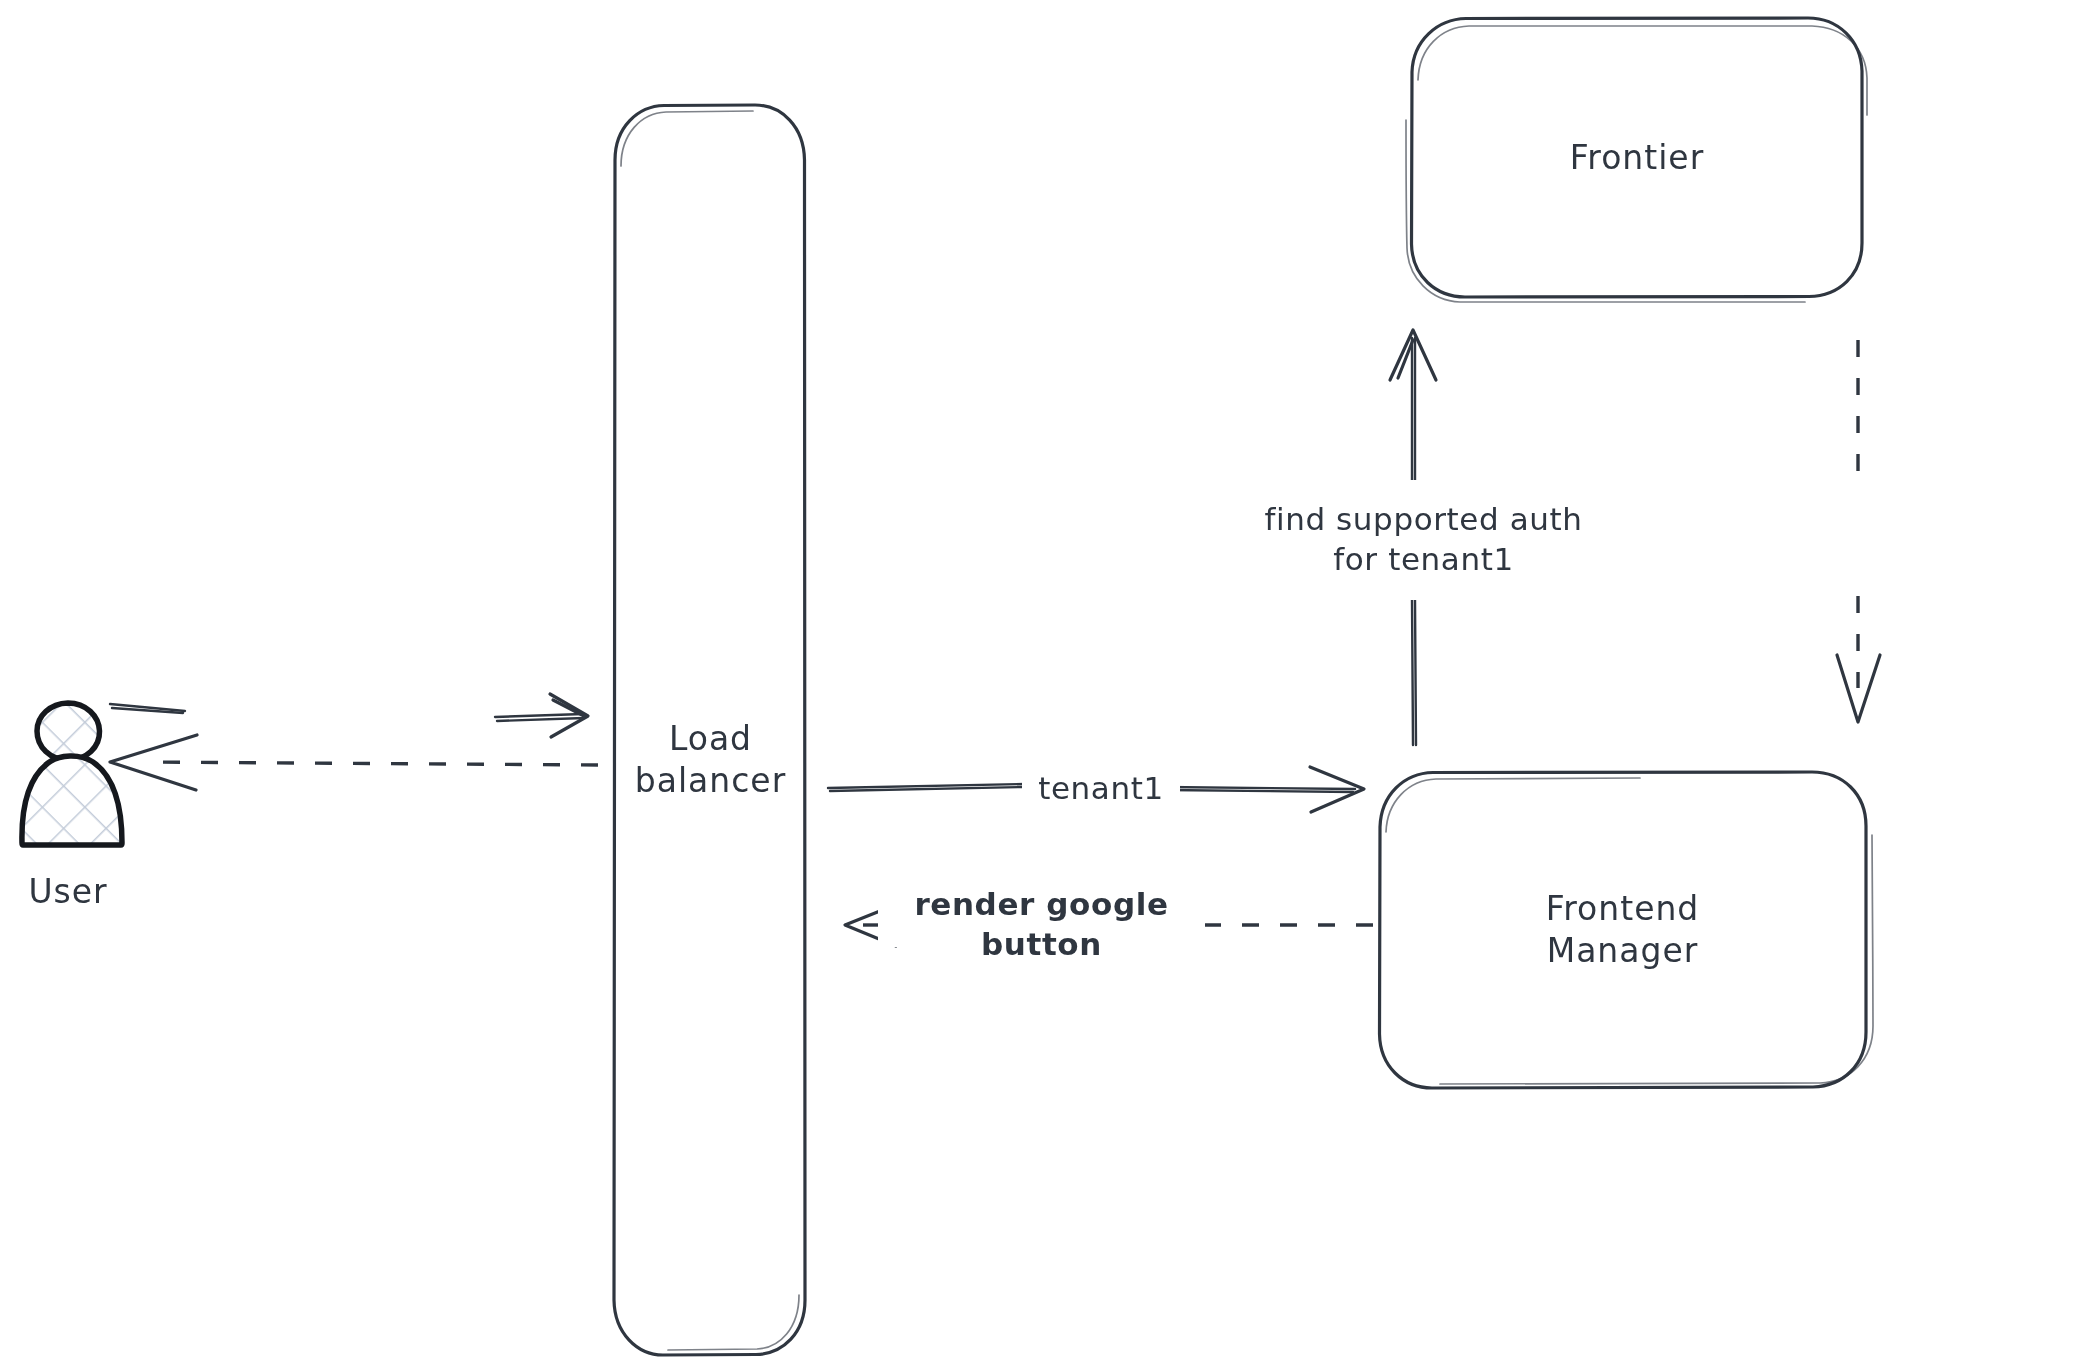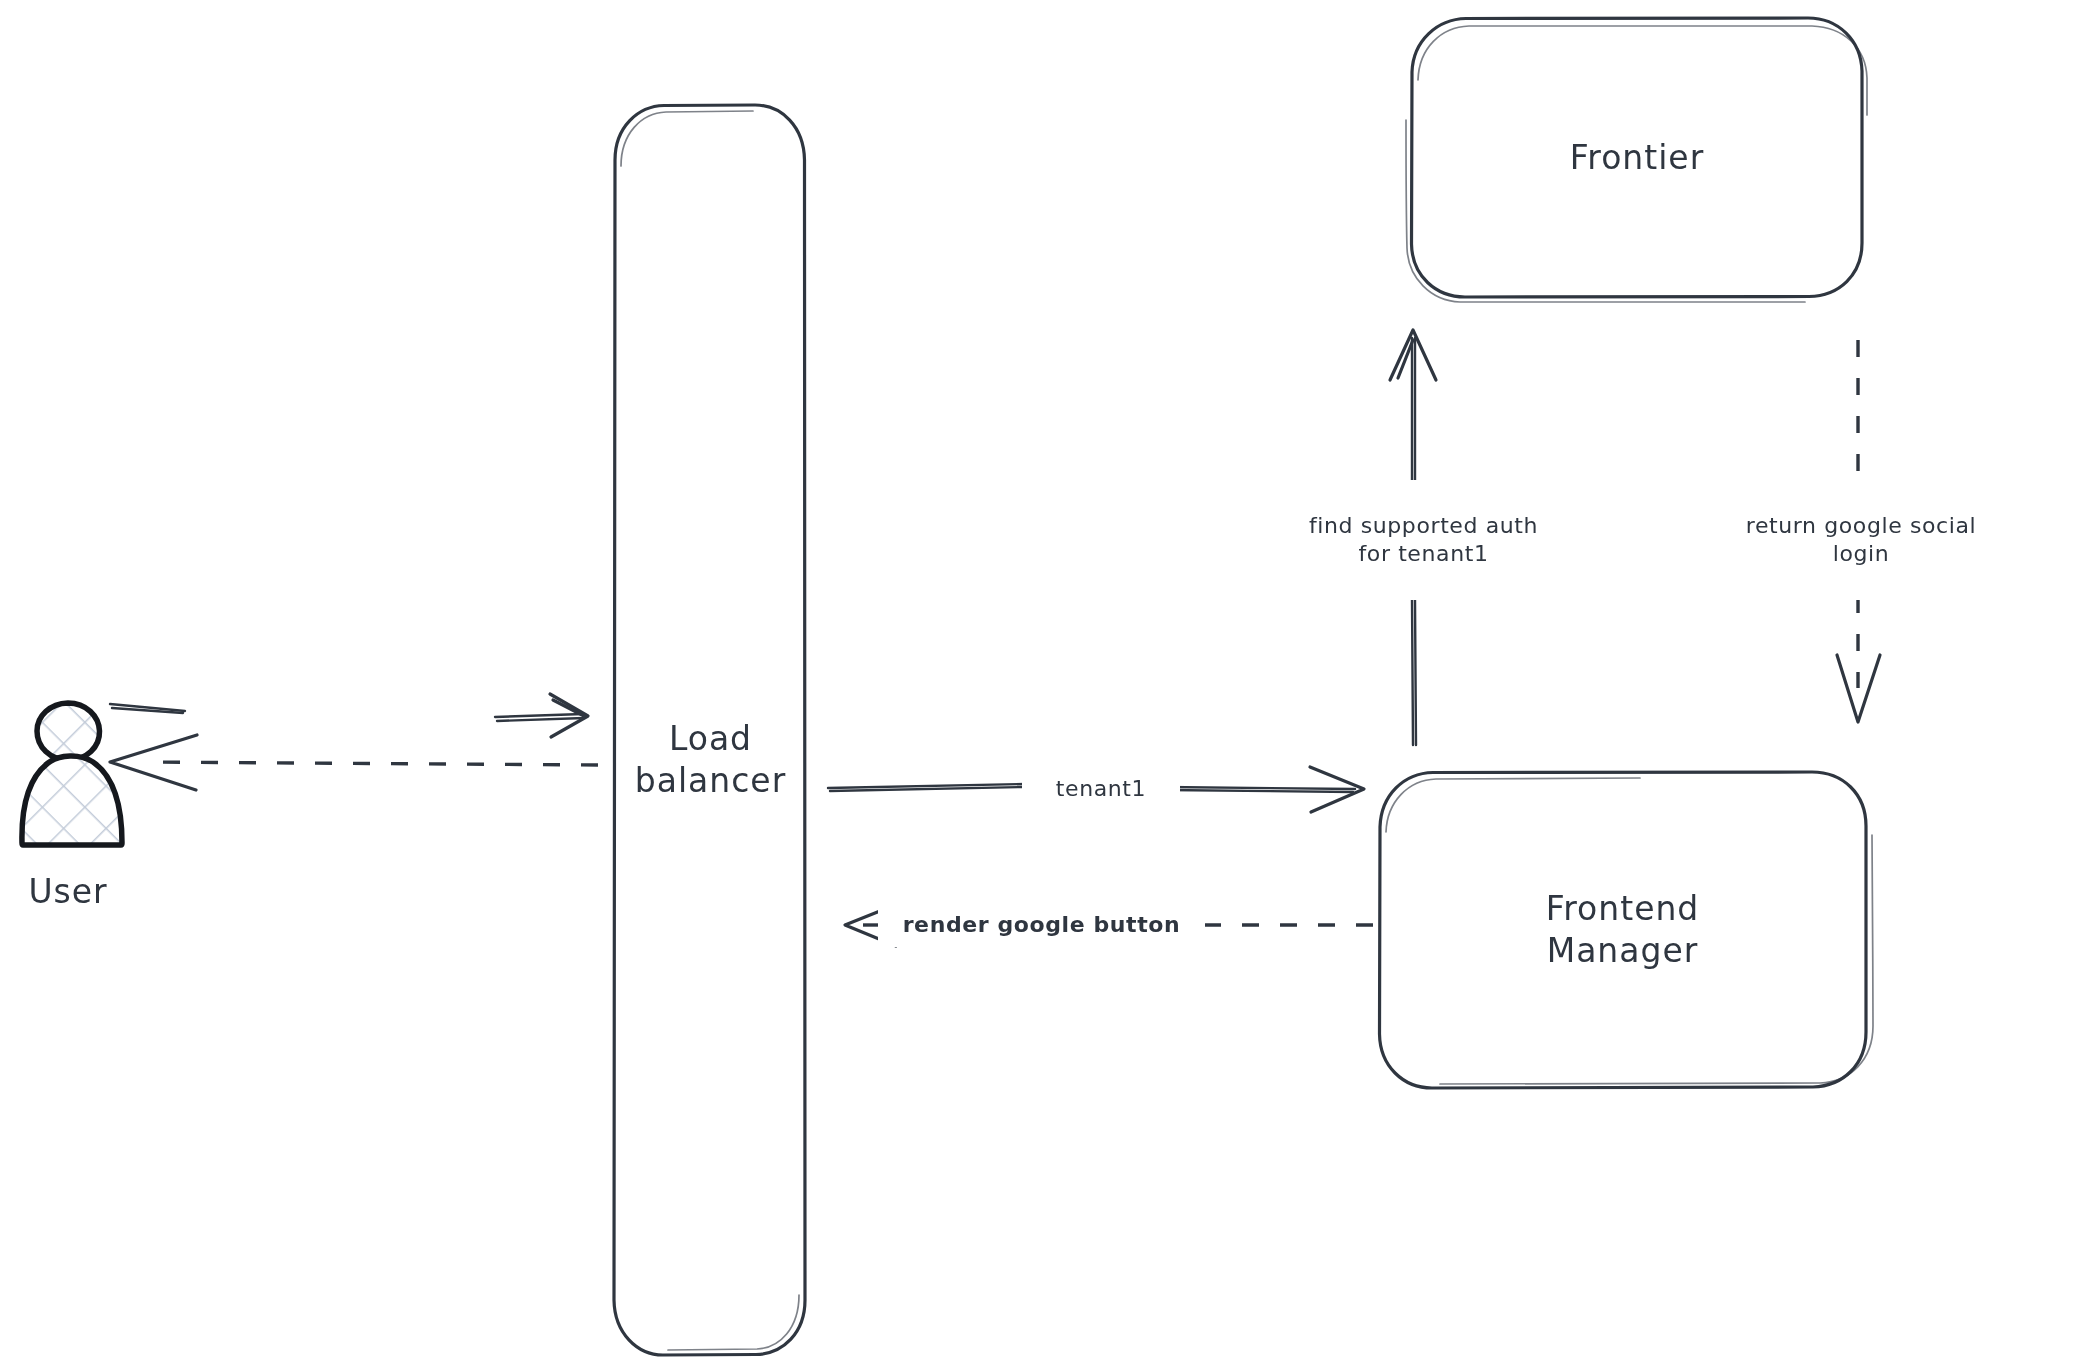--- a/index.html
+++ b/index.html
@@ -66,21 +66,21 @@
     fill: url(#hatchfill);
     stroke: #15181d;
     stroke-width: 5.5;
     stroke-linecap: round;
     stroke-linejoin: round;
   }
   .label-text {
     position: absolute;
     color: #2f3640;
     font-family: "DejaVu Sans", sans-serif;
-    font-size: 22px;
+    font-size: 31px;
     line-height: 1.28;
     letter-spacing: 0.6px;
     text-align: center;
     white-space: pre-line;
     -webkit-font-smoothing: antialiased;
     user-select: none;
   }
   .node-label {
     font-size: 33px;
     letter-spacing: 1px;
@@ -238,16 +238,14 @@
 Manager</div>
 
 
   <div class="label-text edge-label center-box" style="left:1022px; top:767px; width:146px; height:44px;text-align:center;">tenant1</div>
 
   <div class="label-text edge-label center-box" style="left:878px; top:903px; width:315px; height:44px;font-weight:bold;">render google button</div>
 
   <div class="label-text edge-label center-box" style="left:1215px; top:480px; width:405px; height:120px;">find supported auth
 for tenant1</div>
 
-  <div class="label-text edge-label center-box" style="left:1655px; top:480px; width:400px; height:120px;">return google social
-login</div>
 
 </div>
 
 </body></html>

